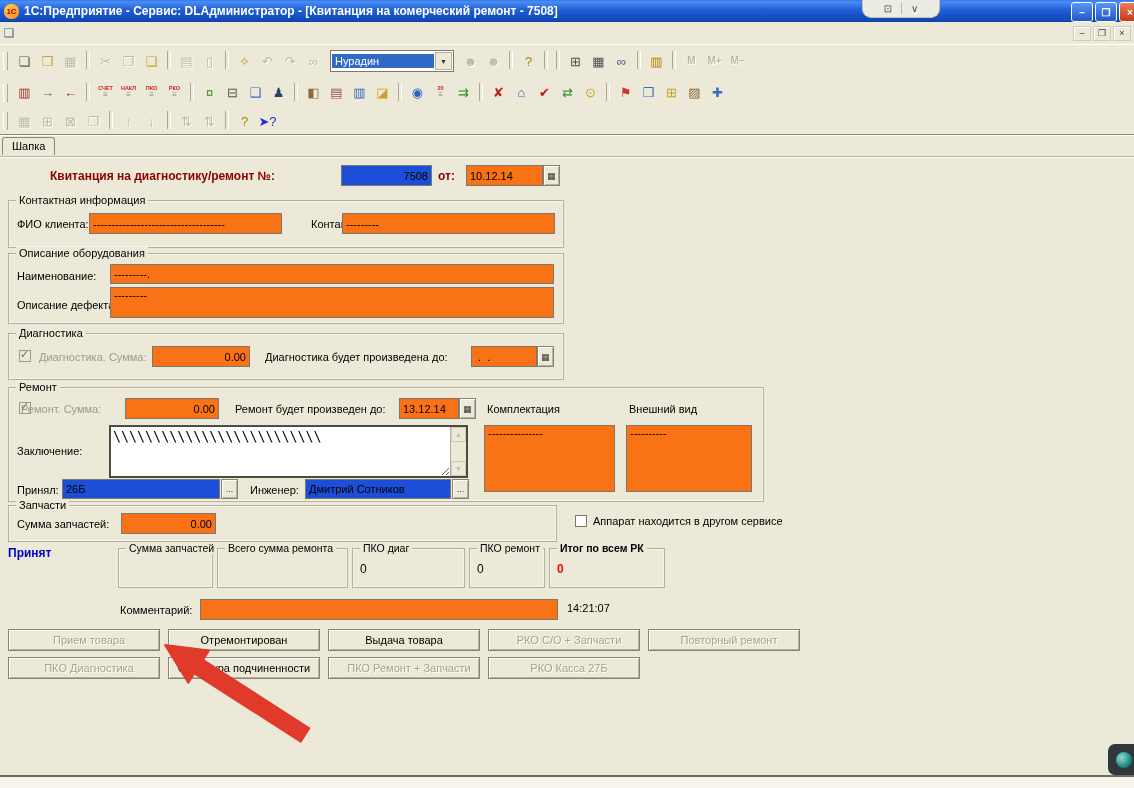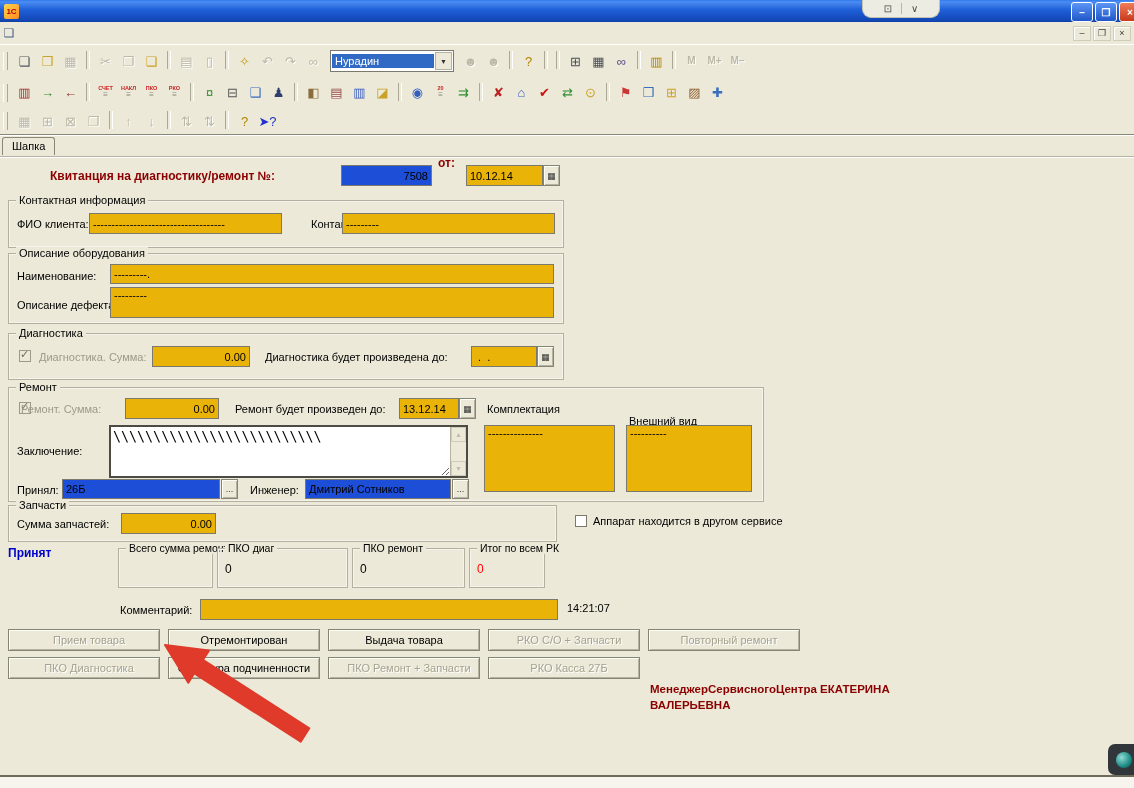--- a/index.html
+++ b/index.html
@@ -1,21 +1,21 @@
 <!DOCTYPE html>
 <html><head>
 <meta charset="utf-8">
 <style>
   html,body{margin:0;padding:0;}
   body{width:1134px;height:788px;position:relative;overflow:hidden;background:#ece9d8;
        font-family:"Liberation Sans",sans-serif;font-size:11px;color:#000;}
   
   .titlebar{position:absolute;top:0;left:0;right:0;height:22px;display:flex;align-items:center;gap:5px;
     padding:0 4px;background:linear-gradient(180deg,#2e77ec 0%,#4b8df2 8%,#1f5fd8 45%,#1146b4 95%,#0d3da0 100%);}
-  .appicon{width:15px;height:15px;border-radius:2px;background:linear-gradient(135deg,#ffd94d,#ff8a1e);
+  .appicon{width:15px;height:15px;border-radius:7px;background:linear-gradient(135deg,#ffd94d,#ff8a1e);
     color:#b40000;font-size:8px;font-weight:bold;display:flex;align-items:center;justify-content:center;flex:none;}
   .title{color:#fff;font-weight:bold;font-size:12px;white-space:nowrap;overflow:hidden;flex:1;}
   .winbtns{position:absolute;right:-7px;top:2px;display:flex;gap:2px;}
   .wbtn{width:20px;height:18px;border:1px solid #fff;border-radius:3px;color:#fff;font-size:10px;font-weight:bold;
     display:flex;align-items:center;justify-content:center;background:linear-gradient(180deg,#5a96f5,#2057c8);}
   .wbtn.close{background:linear-gradient(180deg,#ef7d58,#c8381a);}
   .capture-tab{position:absolute;left:862px;top:0;width:76px;height:17px;background:#edece3;
     border:1px solid #c4c1ae;border-top:none;border-radius:0 0 9px 9px;display:flex;align-items:center;
     justify-content:center;gap:9px;color:#4c4c46;font-size:10px;z-index:6;}
   .capture-tab .sepv{width:1px;height:11px;background:#b9b6a5;}
@@ -45,21 +45,21 @@
   .combo .drop{width:15px;height:16px;margin-right:1px;background:#ece9d8;border:1px solid #b5b2a1;font-size:7px;
     color:#333;display:flex;align-items:center;justify-content:center;}
   
   #form{position:absolute;top:136px;left:0;right:0;height:639px;background:#ece9d8;}
   .tab{position:absolute;left:2px;top:1px;padding:2px 9px 3px;background:#ece9d8;border:1px solid #8a877a;border-bottom:none;
     border-radius:3px 3px 0 0;z-index:2;}
   .tabline{position:absolute;left:0;right:0;top:20px;border-top:1px solid #b5b2a1;box-shadow:0 1px 0 #fff;}
   .lbl{position:absolute;white-space:nowrap;}
   .lbl.dim{color:#9c9a8a;}
   .hdr{position:absolute;color:#8b0000;font-weight:bold;font-size:12px;white-space:nowrap;}
-  .fld{position:absolute;border:1px solid #7b786d;background:#eab308;font:11px "Liberation Sans",sans-serif;
+  .fld{position:absolute;border:1px solid #7b786d;background:#f97316;font:11px "Liberation Sans",sans-serif;
     padding:1px 3px;box-sizing:border-box;color:#000;}
   .fld.gray{background:#1d4ed8;}
   .fld.num{text-align:right;}
   textarea.fld{resize:none;overflow:hidden;}
   .grp{position:absolute;border:1px solid #b3b09f;box-shadow:inset 0 0 0 1px #f6f4ea;}
   .cap{position:absolute;top:-7px;left:7px;background:#ece9d8;padding:0 3px;white-space:nowrap;}
   .cb{position:absolute;width:12px;height:12px;border:1px solid #7b786d;background:#fff;box-sizing:border-box;}
   .cb.dis{background:#ece9d8;border-color:#9c9a8a;}
   .cb.checked::after{content:"✓";position:absolute;top:-3px;left:0px;font-size:11px;color:#6b6b60;}
   .mini{position:absolute;width:17px;height:21px;background:#ece9d8;border:1px solid #858575;
@@ -89,20 +89,21 @@
   .recbtn{position:absolute;left:1108px;top:744px;width:32px;height:31px;background:#30363a;border-radius:7px;z-index:50;
     display:flex;align-items:center;justify-content:center;}
   .reclens{width:16px;height:16px;border-radius:50%;background:radial-gradient(circle at 35% 35%,#8fdcd6,#1f8a84 60%,#0d514d);}
   .bottomstrip{position:absolute;left:0;top:775px;right:0;height:13px;background:#f6f4ec;border-top:2px solid #6e6a5a;}
 </style>
 </head>
 <body>
 
 <div class="titlebar">
   <span class="appicon">1С</span>
+  <span class="title">1С:Предприятие - Сервис: DLАдминистратор - [Квитанция на комерческий ремонт - 7508]</span>
   <span class="winbtns">
     <span class="wbtn">–</span>
     <span class="wbtn">❐</span>
     <span class="wbtn close">×</span>
   </span>
 </div>
 <div class="capture-tab">
   <span>⊡</span>
   <span class="sepv"></span>
   <span>∨</span>
@@ -337,21 +338,21 @@
       </span>
   </span>
 </div>
 
 <div id="form">
   <span class="tab">Шапка</span>
   <div class="tabline"></div>
 
   <span class="hdr" style="left:50px;top:33px;">Квитанция на диагностику/ремонт №:</span>
   <input class="fld gray num" style="left: 341px; top: 29px; width: 91px; height: 21px;" value="7508">
-  <span class="hdr" style="left:438px;top:20px;">от:</span>
+  <span class="hdr" style="left:438px;top:33px;">от:</span>
   <input class="fld" style="left: 466px; top: 29px; width: 77px; height: 21px;" value="10.12.14">
   <button class="mini" style="left:543px;top:29px;">▦</button>
 
   <div class="grp" style="left:8px;top:64px;width:554px;height:46px;">
     <span class="cap">Контактная информация</span>
     <span class="lbl" style="left:8px;top:17px;">ФИО клиента:</span>
     <input class="fld" style="left: 80px; top: 12px; width: 193px; height: 21px;" value="------------------------------------">
     <span class="lbl" style="left:302px;top:17px;">Контакт:</span>
     <input class="fld" style="left: 333px; top: 12px; width: 213px; height: 21px;" value="---------">
   </div>
@@ -376,21 +377,21 @@
 
   <div class="grp" style="left:8px;top:251px;width:754px;height:113px;">
     <span class="cap">Ремонт</span>
     <span class="cb checked dis" style="left:10px;top:14px;"></span>
     <span class="lbl dim" style="left:12px;top:15px;">Ремонт. Сумма:</span>
     <input class="fld num" style="left: 116px; top: 10px; width: 94px; height: 21px;" value="0.00">
     <span class="lbl" style="left:226px;top:15px;">Ремонт будет произведен до:</span>
     <input class="fld" style="left: 390px; top: 10px; width: 60px; height: 21px;" value="13.12.14">
     <button class="mini" style="left:450px;top:10px;">▦</button>
     <span class="lbl" style="left:478px;top:15px;">Комплектация</span>
-    <span class="lbl" style="left:620px;top:15px;margin-top:12px;">Внешний вид</span>
+    <span class="lbl" style="left:620px;top:15px;">Внешний вид</span>
 
     <span class="lbl" style="left:8px;top:57px;">Заключение:</span>
     <div class="zakwrap" style="left:100px;top:37px;width:355px;height:49px;">
       <textarea style="">\\\\\\\\\\\\\\\\\\\\\\\\\\</textarea>
       <div class="scrollcol">
         <button class="sbtn">▲</button>
         <button class="sbtn">▼</button>
       </div>
     </div>
     <textarea class="fld" style="left: 475px; top: 37px; width: 131px; height: 67px;">---------------</textarea>
@@ -410,20 +411,24 @@
     <input class="fld num" style="left: 112px; top: 7px; width: 95px; height: 21px;" value="0.00">
   </div>
 
   <span class="cb" style="left:575px;top:379px;"></span>
   <span class="lbl" style="left:593px;top:379px;">Аппарат находится в другом сервисе</span>
 
   <span class="status" style="left:8px;top:410px;">Принят</span>
 
   <div id="totals">
 
+      <div class="tgroup">
+        <span class="cap">Сумма запчастей</span>
+        <span class="val"></span>
+      </div>
 
       <div class="tgroup">
         <span class="cap">Всего сумма ремонта</span>
         <span class="val"></span>
       </div>
 
 
       <div class="tgroup">
         <span class="cap">ПКО диаг</span>
         <span class="val">0</span>
@@ -452,21 +457,20 @@
       <button class="xpbtn disabled">РКО С/О  + Запчасти</button>
       <button class="xpbtn disabled">Повторный ремонт</button>
   </div>
   <div class="btnrow" style="top:521px;">
     <button class="xpbtn disabled">ПКО Диагностика</button>
       <button class="xpbtn">Структура подчиненности</button>
       <button class="xpbtn disabled">ПКО Ремонт + Запчасти</button>
       <button class="xpbtn disabled">РКО Касса 27Б</button>
   </div>
 
-  <div class="manager">МенеджерСервисногоЦентра ЕКАТЕРИНА ВАЛЕРЬЕВНА</div>
 </div>
 
 <svg id="arrow" width="1134" height="788">
   <polygon points="165,645 208.9,650.6 202.9,659.9 309.3,728.3 300.7,741.7 194.3,673.3 188.3,682.6" fill="#e03a2b" stroke="#e03a2b" stroke-width="2" stroke-linejoin="round"></polygon>
 </svg>
 
 <div class="recbtn">
   <div class="reclens"></div>
 </div>
 

